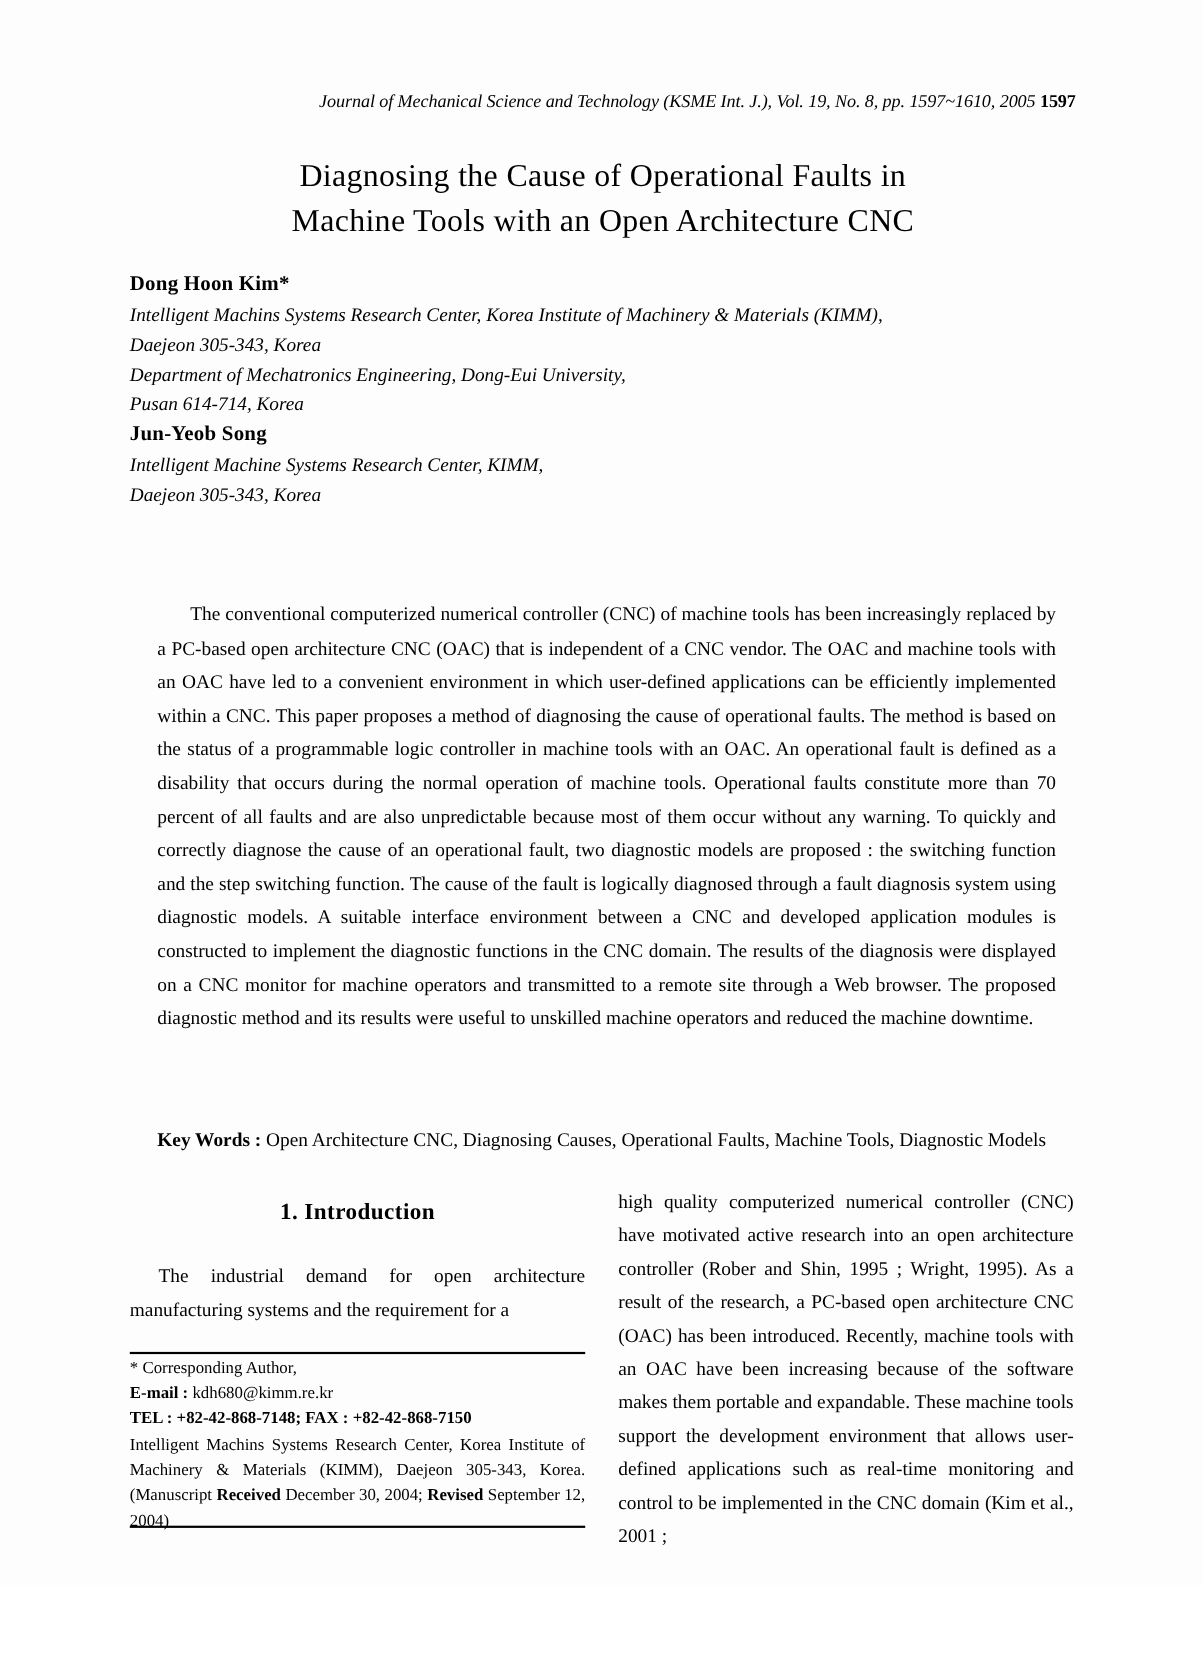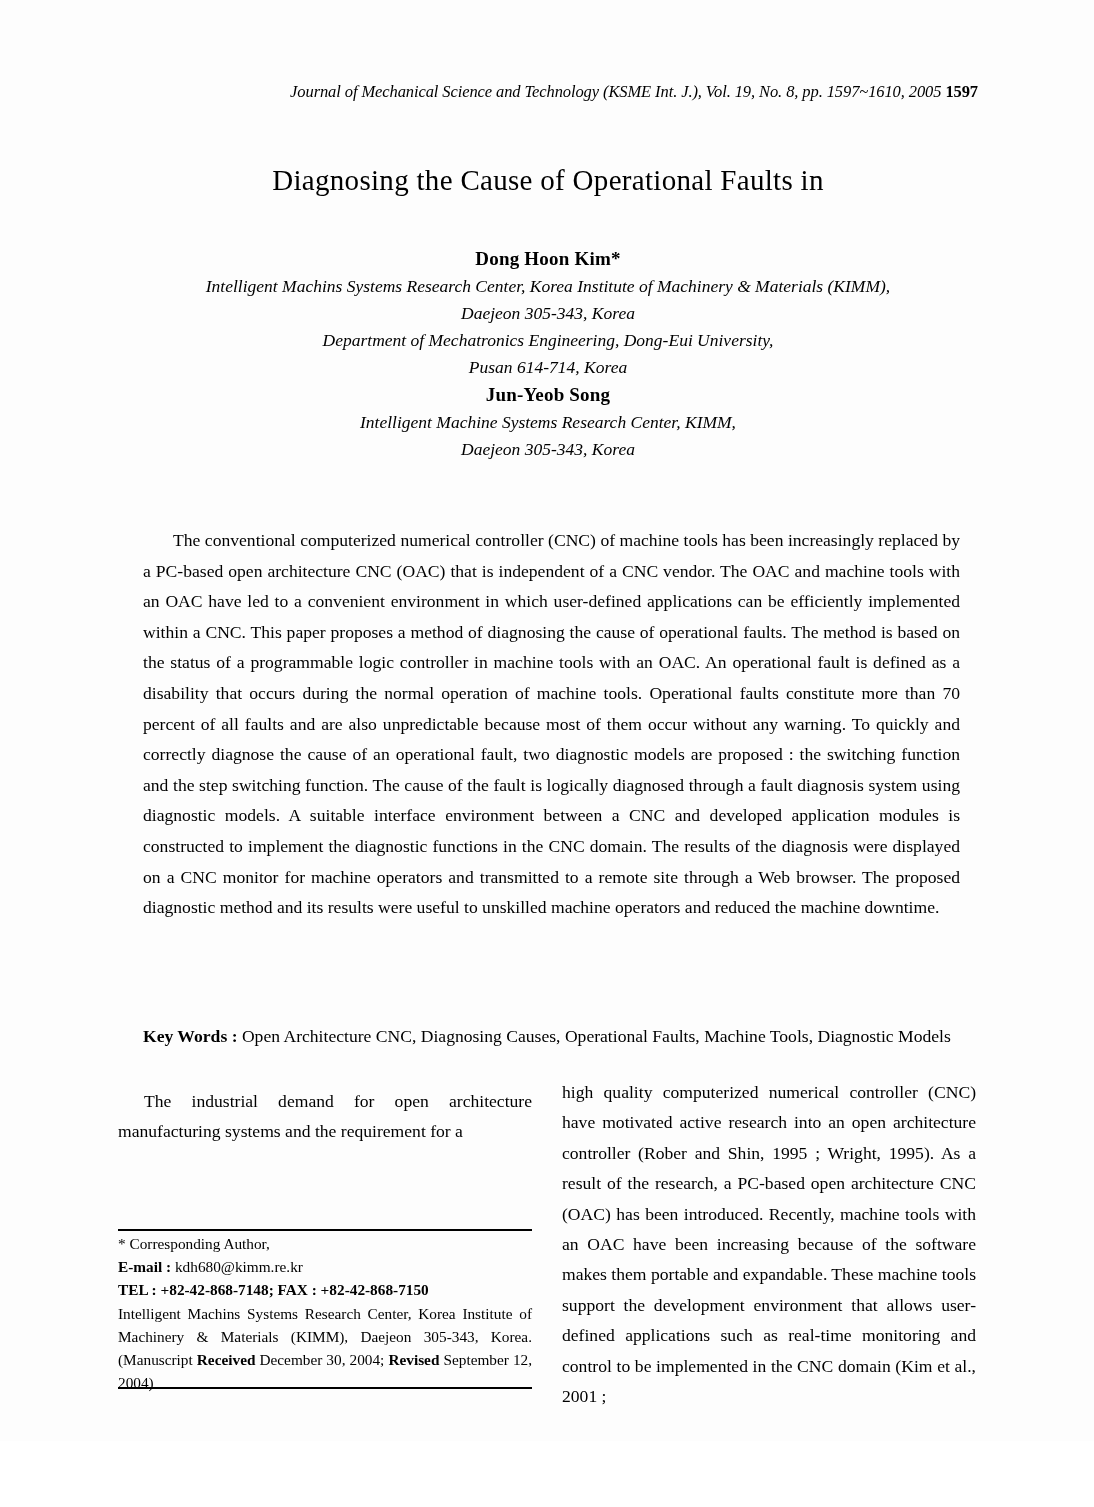--- a/index.html
+++ b/index.html
@@ -45,48 +45,47 @@
     position: absolute;
     left: 118px;
     top: 140px;
     width: 860px;
     text-align: center;
   }
   .title-line {
     font-size: 29px;
     line-height: 41px;
     letter-spacing: 0.3px;
-    margin-top: 20px;
   }
 
   
   .authors-block {
     position: absolute;
     left: 118px;
     top: 245px;
     width: 860px;
-    text-align: center;
+    text-align: left;
   }
   .author-name {
     font-weight: bold;
     font-size: 19px;
     line-height: 28px;
     letter-spacing: 0.2px;
   }
   .author-aff {
     font-style: italic;
     font-size: 17.5px;
     line-height: 27px;
   }
 
   
   .abstract {
     position: absolute;
     left: 143px;
-    top: 525px;
+    top: 543px;
     width: 817px;
     font-size: 17.6px;
     line-height: 30.6px;
     text-align: justify;
     text-indent: 30px;
     text-justify: inter-word;
     hyphens: none;
   }
 
   
@@ -166,20 +165,21 @@
 <body>
 
 <div id="page">
 
   <div class="running-head">
     <span>Journal of Mechanical Science and Technology (KSME Int. J.), Vol. 19, No. 8, pp. 1597~1610, 2005</span><span class="folio">1597</span>
   </div>
 
   <div class="title-block">
     <div class="title-line">Diagnosing the Cause of Operational Faults in</div>
+    <div class="title-line">Machine Tools with an Open Architecture CNC</div>
   </div>
 
   <div class="authors-block">
     <div class="author-name">Dong Hoon Kim*</div>
     <div class="author-aff">Intelligent Machins Systems Research Center, Korea Institute of Machinery &amp; Materials (KIMM),</div>
     <div class="author-aff">Daejeon 305-343, Korea</div>
 
     <div class="author-aff">Department of Mechatronics Engineering, Dong-Eui University,</div>
     <div class="author-aff">Pusan 614-714, Korea</div>
 
@@ -189,20 +189,21 @@
   </div>
 
   <div class="abstract">The conventional computerized numerical controller (CNC) of machine tools has been increasingly replaced by a PC-based open architecture CNC (OAC) that is independent of a CNC vendor. The OAC and machine tools with an OAC have led to a convenient environment in which user-defined applications can be efficiently implemented within a CNC. This paper proposes a method of diagnosing the cause of operational faults. The method is based on the status of a programmable logic controller in machine tools with an OAC. An operational fault is defined as a disability that occurs during the normal operation of machine tools. Operational faults constitute more than 70 percent of all faults and are also unpredictable because most of them occur without any warning. To quickly and correctly diagnose the cause of an operational fault, two diagnostic models are proposed : the switching function and the step switching function. The cause of the fault is logically diagnosed through a fault diagnosis system using diagnostic models. A suitable interface environment between a CNC and developed application modules is constructed to implement the diagnostic functions in the CNC domain. The results of the diagnosis were displayed on a CNC monitor for machine operators and transmitted to a remote site through a Web browser. The proposed diagnostic method and its results were useful to unskilled machine operators and reduced the machine downtime.</div>
 
   <div class="keywords">
     <span class="kw-label">Key Words :</span>
     <span>Open Architecture CNC, Diagnosing Causes, Operational Faults, Machine Tools, Diagnostic Models</span>
   </div>
 
   <div class="col col-left">
+    <div class="section-head">1. Introduction</div>
     <p class="body-para">The industrial demand for open architecture manufacturing systems and the requirement for a</p>
   </div>
 
   <div class="col col-right">
     <p class="body-para no-indent">high quality computerized numerical controller (CNC) have motivated active research into an open architecture controller (Rober and Shin, 1995 ; Wright, 1995). As a result of the research, a PC-based open architecture CNC (OAC) has been introduced. Recently, machine tools with an OAC have been increasing because of the software makes them portable and expandable. These machine tools support the development environment that allows user-defined applications such as real-time monitoring and control to be implemented in the CNC domain (Kim et al., 2001 ;</p>
   </div>
 
   <div class="rule-top"></div>
   <div class="rule-bottom"></div>
 

